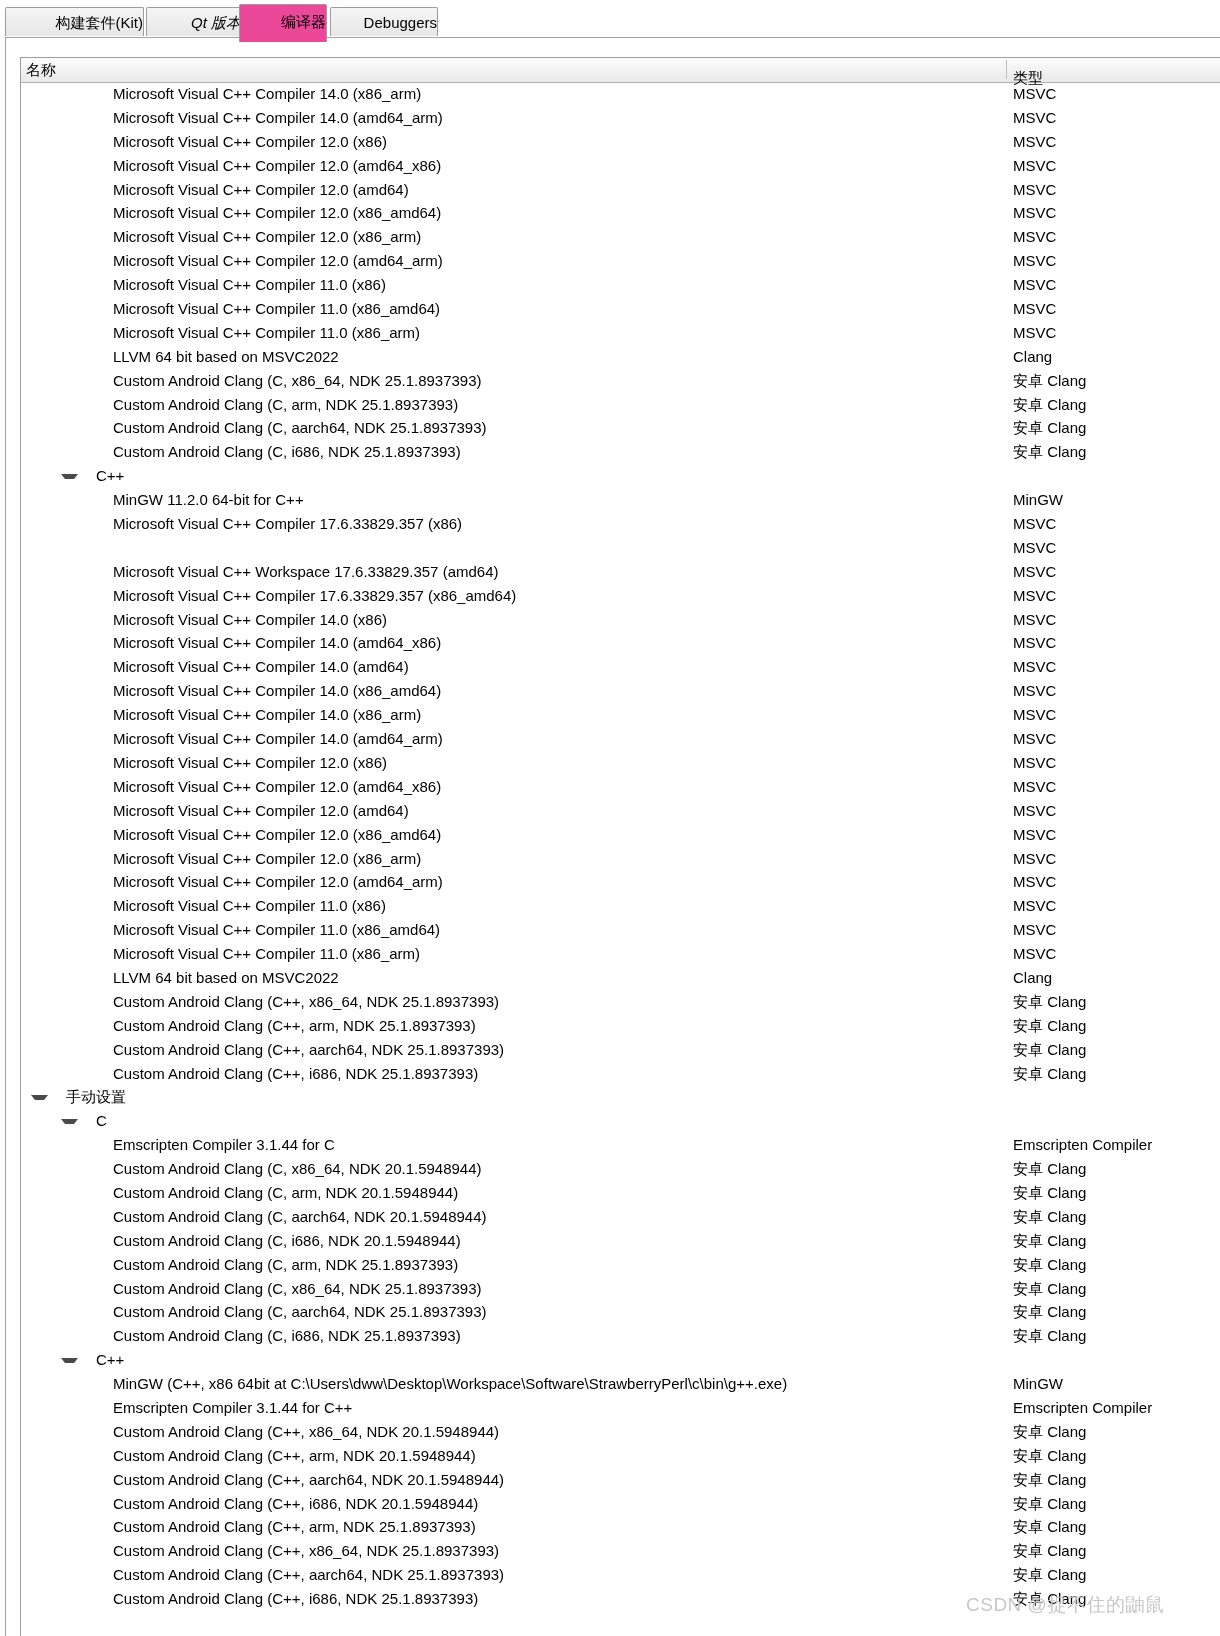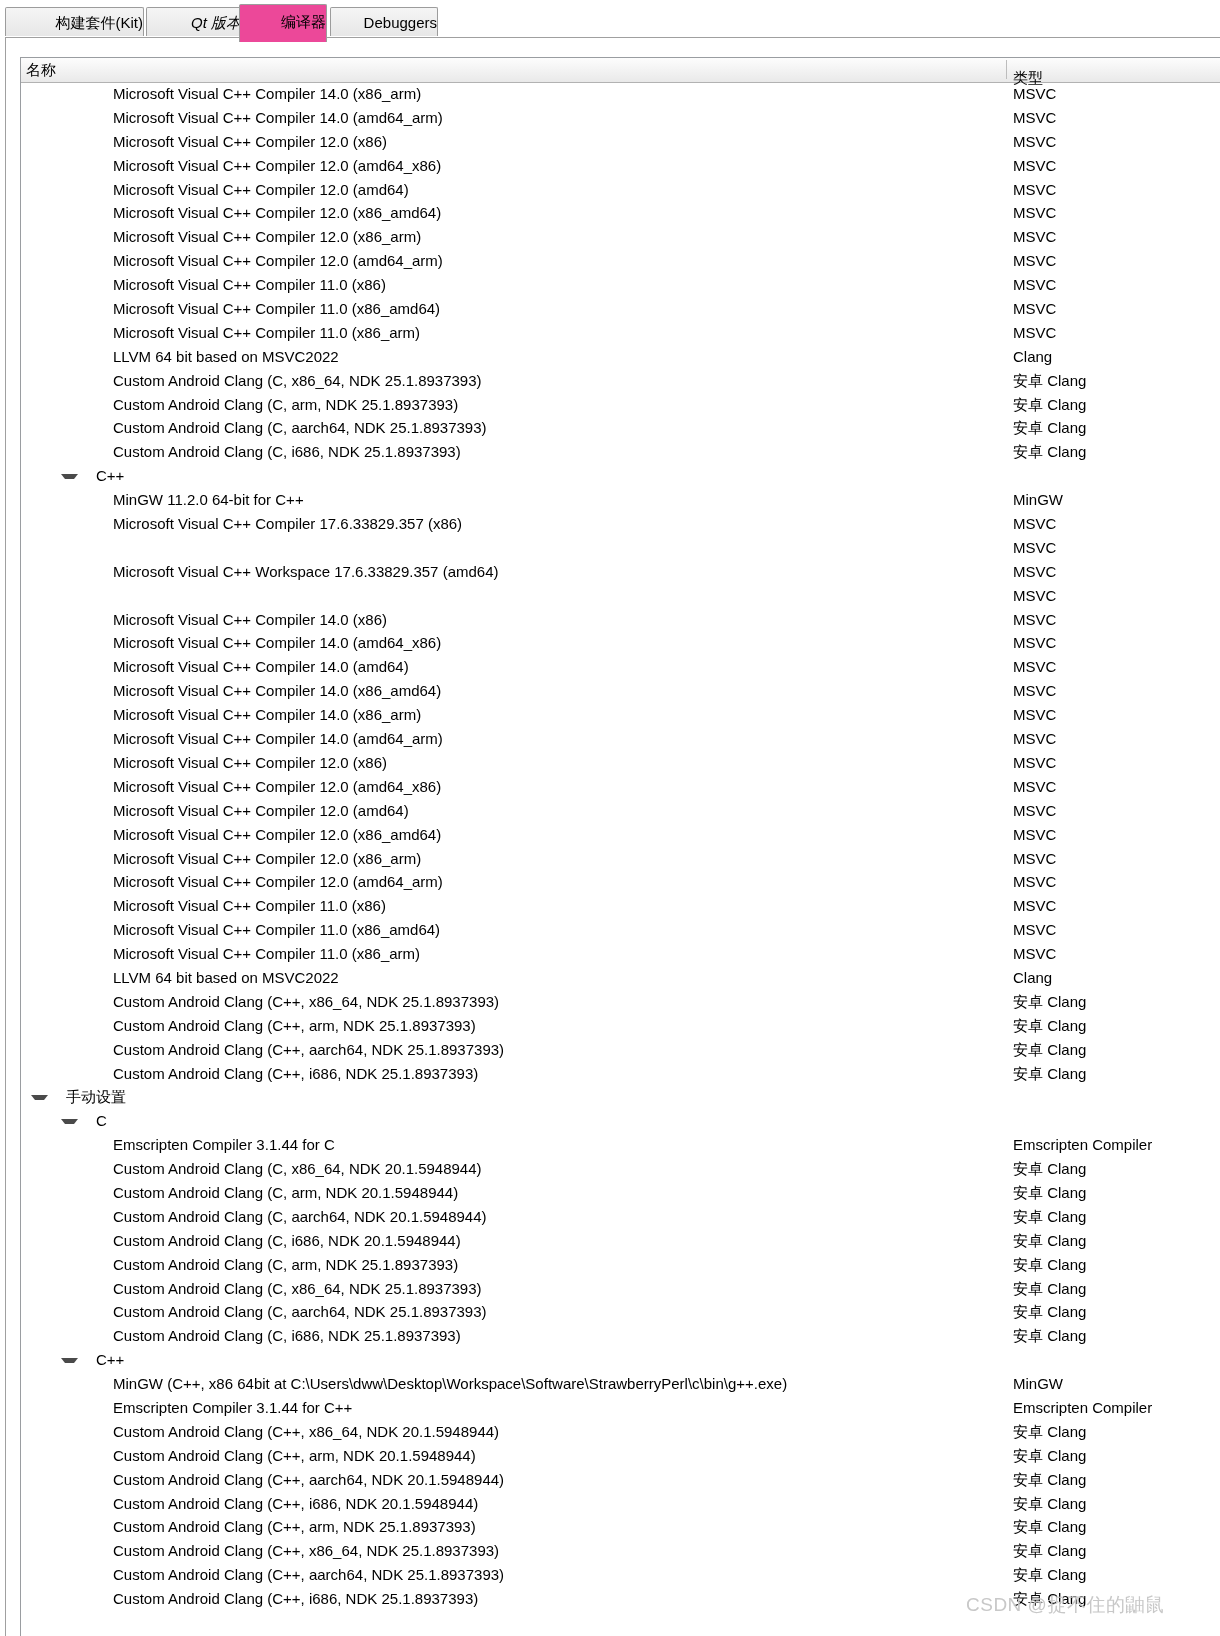--- a/index.html
+++ b/index.html
@@ -115,21 +115,21 @@
         <div class="row item"><span class="cname">LLVM 64 bit based on MSVC2022</span><span class="ctype">Clang</span></div>
         <div class="row item"><span class="cname">Custom Android Clang (C, x86_64, NDK 25.1.8937393)</span><span class="ctype">安卓 Clang</span></div>
         <div class="row item"><span class="cname">Custom Android Clang (C, arm, NDK 25.1.8937393)</span><span class="ctype">安卓 Clang</span></div>
         <div class="row item"><span class="cname">Custom Android Clang (C, aarch64, NDK 25.1.8937393)</span><span class="ctype">安卓 Clang</span></div>
         <div class="row item"><span class="cname">Custom Android Clang (C, i686, NDK 25.1.8937393)</span><span class="ctype">安卓 Clang</span></div>
         <div class="row g2"><span class="arrow"></span><span class="cname">C++</span></div>
         <div class="row item"><span class="cname">MinGW 11.2.0 64-bit for C++</span><span class="ctype">MinGW</span></div>
         <div class="row item"><span class="cname">Microsoft Visual C++ Compiler 17.6.33829.357 (x86)</span><span class="ctype">MSVC</span></div>
         <div class="row item"><span class="ctype">MSVC</span></div>
         <div class="row item"><span class="cname">Microsoft Visual C++ Workspace 17.6.33829.357 (amd64)</span><span class="ctype">MSVC</span></div>
-        <div class="row item"><span class="ctype">MSVC</span></div>
+        <div class="row item"><span class="cname">Microsoft Visual C++ Compiler 17.6.33829.357 (x86_amd64)</span><span class="ctype">MSVC</span></div>
         <div class="row item"><span class="cname">Microsoft Visual C++ Compiler 14.0 (x86)</span><span class="ctype">MSVC</span></div>
         <div class="row item"><span class="cname">Microsoft Visual C++ Compiler 14.0 (amd64_x86)</span><span class="ctype">MSVC</span></div>
         <div class="row item"><span class="cname">Microsoft Visual C++ Compiler 14.0 (amd64)</span><span class="ctype">MSVC</span></div>
         <div class="row item"><span class="cname">Microsoft Visual C++ Compiler 14.0 (x86_amd64)</span><span class="ctype">MSVC</span></div>
         <div class="row item"><span class="cname">Microsoft Visual C++ Compiler 14.0 (x86_arm)</span><span class="ctype">MSVC</span></div>
         <div class="row item"><span class="cname">Microsoft Visual C++ Compiler 14.0 (amd64_arm)</span><span class="ctype">MSVC</span></div>
         <div class="row item"><span class="cname">Microsoft Visual C++ Compiler 12.0 (x86)</span><span class="ctype">MSVC</span></div>
         <div class="row item"><span class="cname">Microsoft Visual C++ Compiler 12.0 (amd64_x86)</span><span class="ctype">MSVC</span></div>
         <div class="row item"><span class="cname">Microsoft Visual C++ Compiler 12.0 (amd64)</span><span class="ctype">MSVC</span></div>
         <div class="row item"><span class="cname">Microsoft Visual C++ Compiler 12.0 (x86_amd64)</span><span class="ctype">MSVC</span></div>

